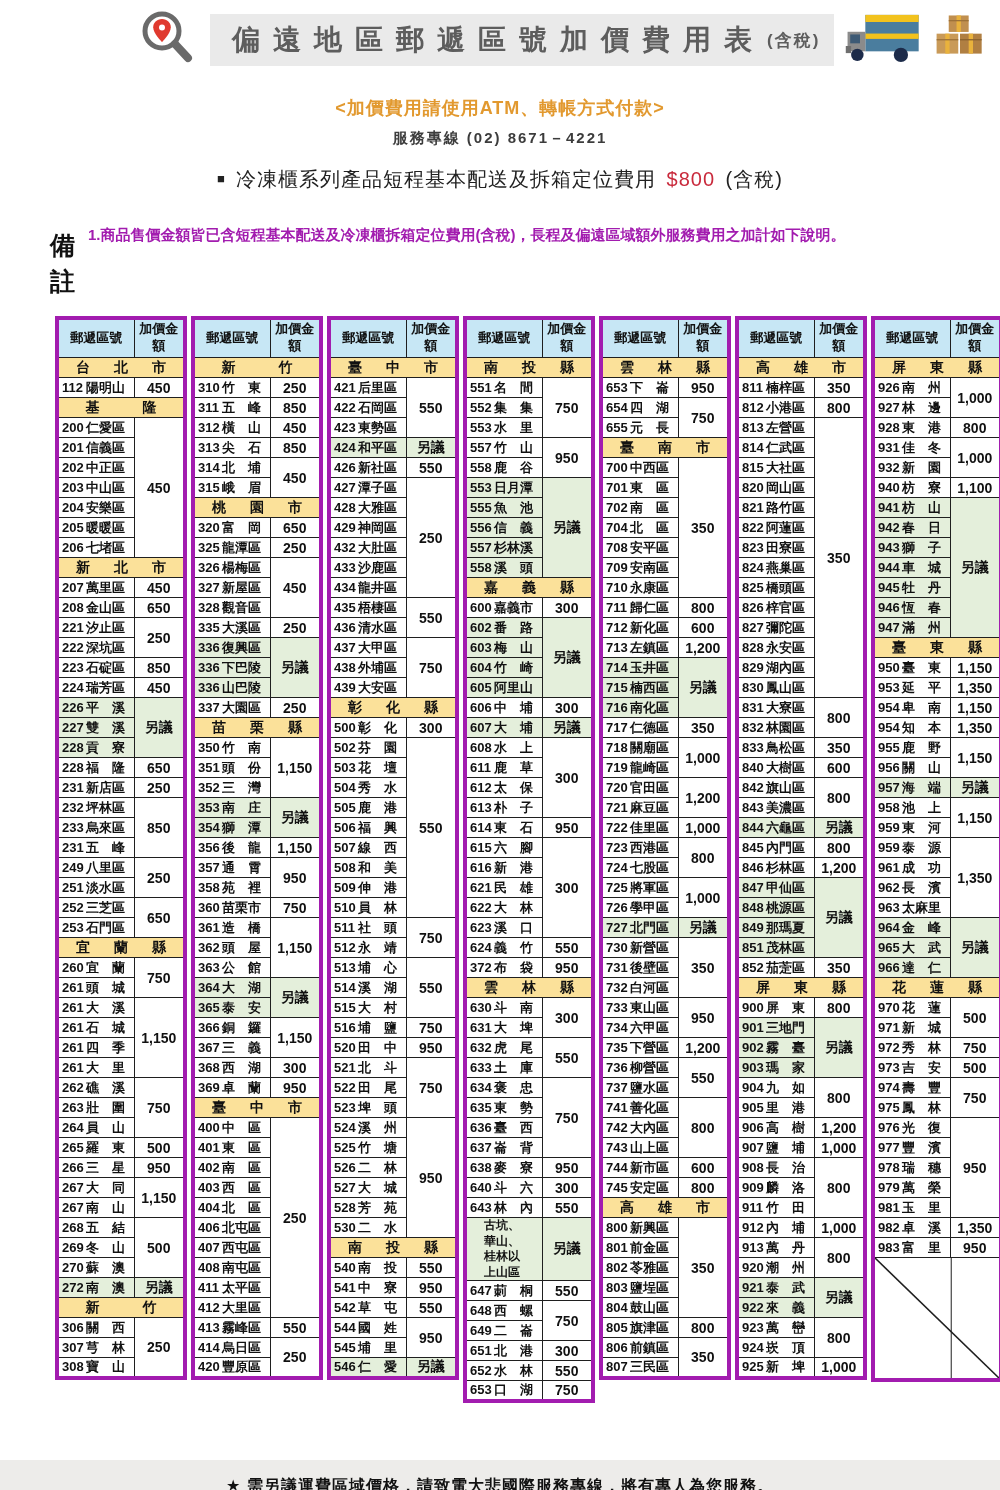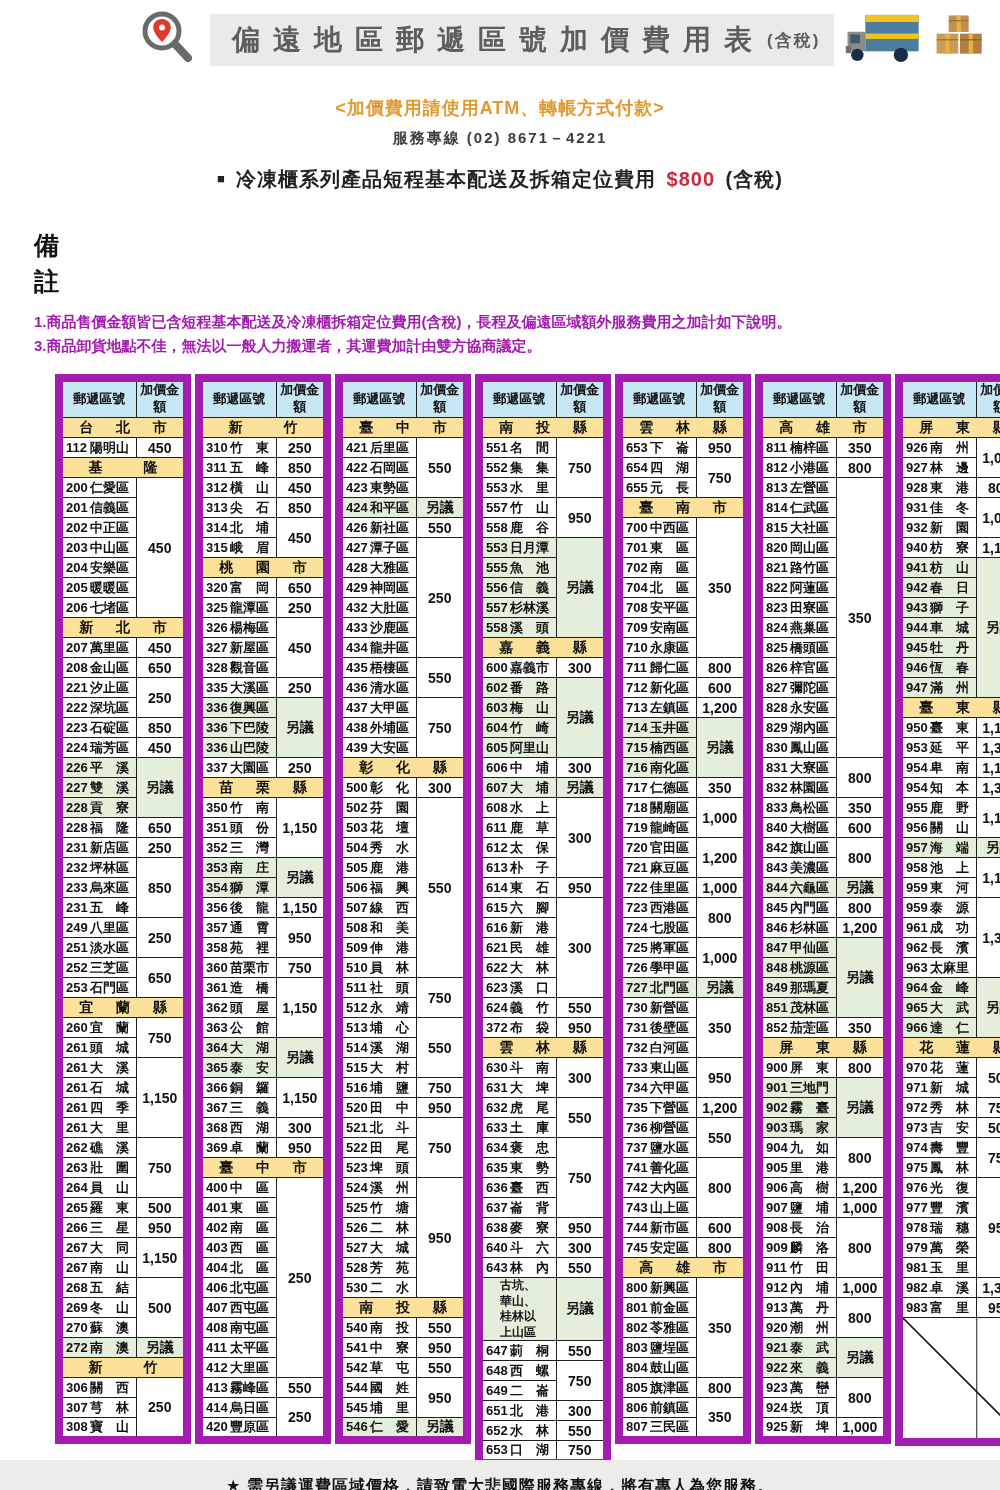--- a/index.html
+++ b/index.html
@@ -6,33 +6,33 @@
   body { margin:0; background:#fff; font-family:"Liberation Sans","DejaVu Sans",sans-serif; }
   .page { position:relative; width:1000px; height:1490px; background:#fff; overflow:hidden; }
 
   
   .hdr { display:flex; align-items:center; margin-left:134px; gap:10px; height:80px; }
   .titlebox { background:#eaeaea; color:#5d5d5d; font-weight:bold; font-size:28px; letter-spacing:13px;
               padding:7px 14px 7px 22px; display:flex; align-items:center; white-space:nowrap; }
   .titlebox .suffix { font-size:17px; letter-spacing:2px; margin-left:2px; font-weight:bold; }
   .atm { text-align:center; color:#e2992f; font-weight:bold; font-size:18px; margin-top:16px; letter-spacing:1px; }
   .svc { text-align:center; color:#3c3c3c; font-weight:bold; font-size:15px; margin-top:9px; letter-spacing:2px; }
-  .frz { text-align:center; color:#222; font-weight:bold; font-size:20px; margin-top:18px; letter-spacing:1px; }
+  .frz { text-align:center; color:#222; font-weight:normal; font-size:20px; margin-top:18px; letter-spacing:1px; }
   .frz .sq { font-size:13px; vertical-align:3px; margin-right:10px; }
   .frz .price { color:#c92a3c; margin:0 4px; }
 
   
-  .notes { display:flex; margin:30px 28px 0 34px; gap:10px;flex-direction:column; }
+  .notes { display:flex; margin:30px 28px 0 50px; gap:10px; }
   .notes .lbl { font-size:25px; font-weight:bold; color:#111; width:28px; line-height:1.45;
                 word-break:break-all; flex:none; margin-top:4px; }
   .notes ul { list-style:none; margin:0; padding:0; font-size:15px; font-weight:bold; color:#a21caf; line-height:1.6; }
 
   
   .tables { display:flex; gap:4px; margin:16px 0 0 55px; width:910px; align-items:flex-start; }
-  table.grp { border-collapse:collapse; width:126px; table-layout:fixed; border:8px solid #a21caf; flex:none; }
+  table.grp { border-collapse:collapse; width:126px; table-layout:fixed; border:4px solid #a21caf; flex:none; }
   .grp th, .grp td { border:1px solid #1f1f1f; padding:0; }
   .grp thead th { background:#c7e7f5; font-size:13px; font-weight:bold; height:40px; line-height:1.3; color:#111; }
   th.nh { width:77px; }
   th.ah { width:51px; }
   .grp tbody tr { height:20px; }
   tr.secrow td { background:#fbe19a; border-top:1.5px solid #1f1f1f; border-bottom:1.5px solid #1f1f1f; }
   .secline { display:flex; justify-content:space-around; padding:0 5px; font-size:14px; font-weight:bold; color:#111; }
   td.nc { font-size:13px; font-weight:bold; color:#111; white-space:nowrap; vertical-align:middle; overflow:hidden; }
   td.nc .code { display:inline-block; min-width:24px; margin-left:3px; letter-spacing:0; }
   td.nc .nm { white-space:pre; }
@@ -100,21 +100,20 @@
   <div class="frz">
     <span class="sq">■</span><span>冷凍櫃系列產品短程基本配送及拆箱定位費用</span>
     <span class="price">$800</span>
     <span>(含稅)</span>
   </div>
 
   <div class="notes">
     <div class="lbl">備註</div>
     <ul>
       <li>1.商品售價金額皆已含短程基本配送及冷凍櫃拆箱定位費用(含稅)，長程及偏遠區域額外服務費用之加計如下說明。</li>
-      <li>3.商品卸貨地點不佳，無法以一般人力搬運者，其運費加計由雙方協商議定。</li>
     </ul>
   </div>
 
   <div class="tables">
       <table class="grp">
         <thead>
           <tr>
             <th class="nh">郵遞區號</th>
             <th class="ah">加價金額</th>
           </tr>

